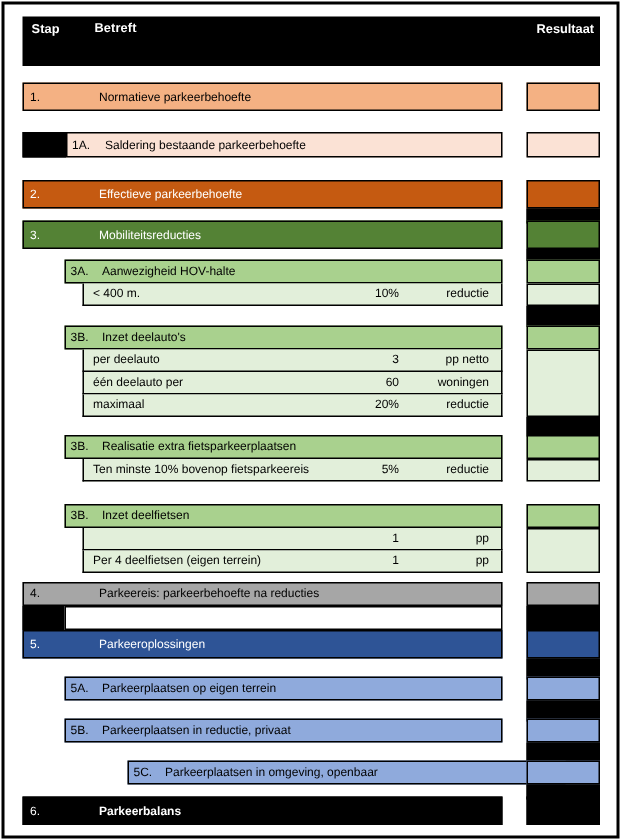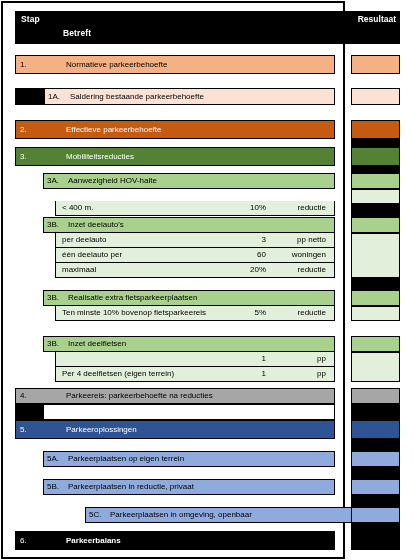--- a/index.html
+++ b/index.html
@@ -10,39 +10,39 @@
   body {
     width: 414px; height: 560px;
     font-family: "Liberation Sans", sans-serif;
     overflow: hidden;
   }
 
   
   .sheet {
     position: absolute;
     left: 1px; top: 1px;
-    width: 344px; height: 558px;
+    width: 412px; height: 558px;
     border: 2px solid #000000;
     background: #ffffff;
   }
 
   
   .hdr {
     position: absolute;
     left: 12px; top: 8px;
     width: 385px; height: 33px;
     background: #000000;
     color: #ffffff;
   }
   .hdr .h-stap {
     position: absolute; left: 6px; top: 3px;
     font-size: 8.5px; font-weight: bold; letter-spacing: .1px;
   }
   .hdr .h-betreft {
-    position: absolute; left: 48px; top: 17px;
+    position: absolute; left: 48px; top: 2px;
     font-size: 8.5px; font-weight: bold; letter-spacing: .1px;
   }
   .hdr .h-res {
     position: absolute; right: 4px; top: 3px;
     font-size: 8.5px; font-weight: bold; text-align: right;
   }
   .hdr .h-aantal {
     position: absolute; right: 4px; top: 16px;
     font-size: 8.5px; font-weight: bold; text-align: right; margin-top: 29px;
   }
@@ -171,21 +171,21 @@
   </div>
   <div class="res c-green" style="top:144px;height:19px;"></div>
   <div class="res c-black" style="top:163px;height:8px;"></div>
 
   <div class="row subbar c-greenmid" style="top:170px;">
     <span class="num">3A.</span>
     <span class="lbl">Aanwezigheid HOV-halte</span>
   </div>
   <div class="res c-greenmid" style="top:170px;height:16px;"></div>
 
-  <div class="row detail c-greenlite" style="top:198px;padding-left:12px;">
+  <div class="row detail c-greenlite" style="top:186px;padding-left:12px;">
     <span class="lbl">&lt; 400 m.</span>
     <span class="val">10%</span>
     <span class="unit">reductie</span>
   </div>
   <div class="res c-greenlite" style="top:186px;height:15px;"></div>
   <div class="res c-black" style="top:201px;height:14px;"></div>
 
   <div class="row subbar c-greenmid" style="top:214px;">
     <span class="num">3B.</span>
     <span class="lbl">Inzet deelauto's</span>

